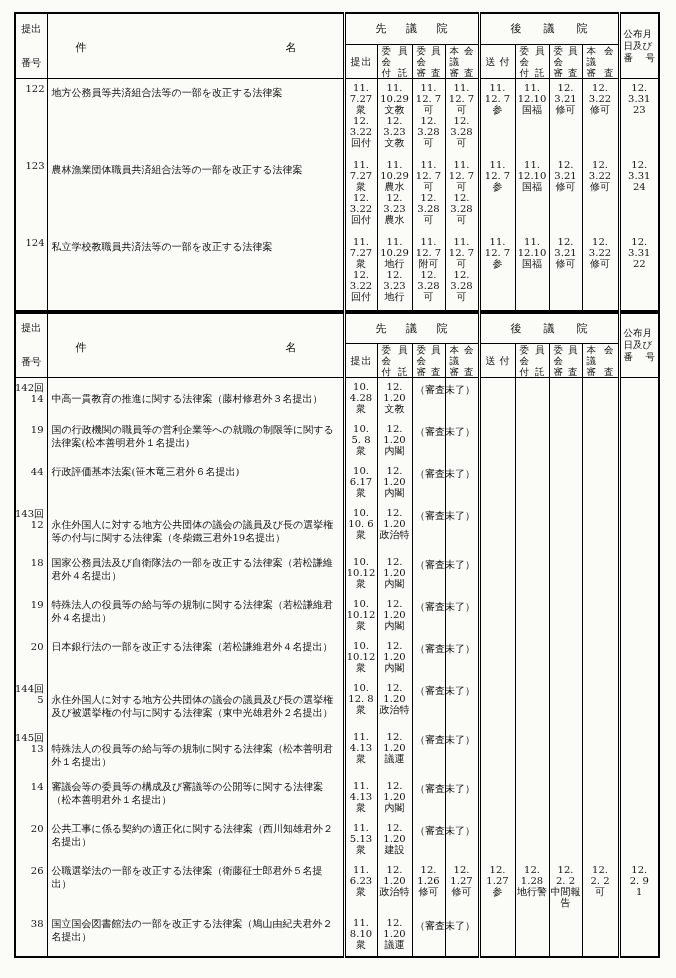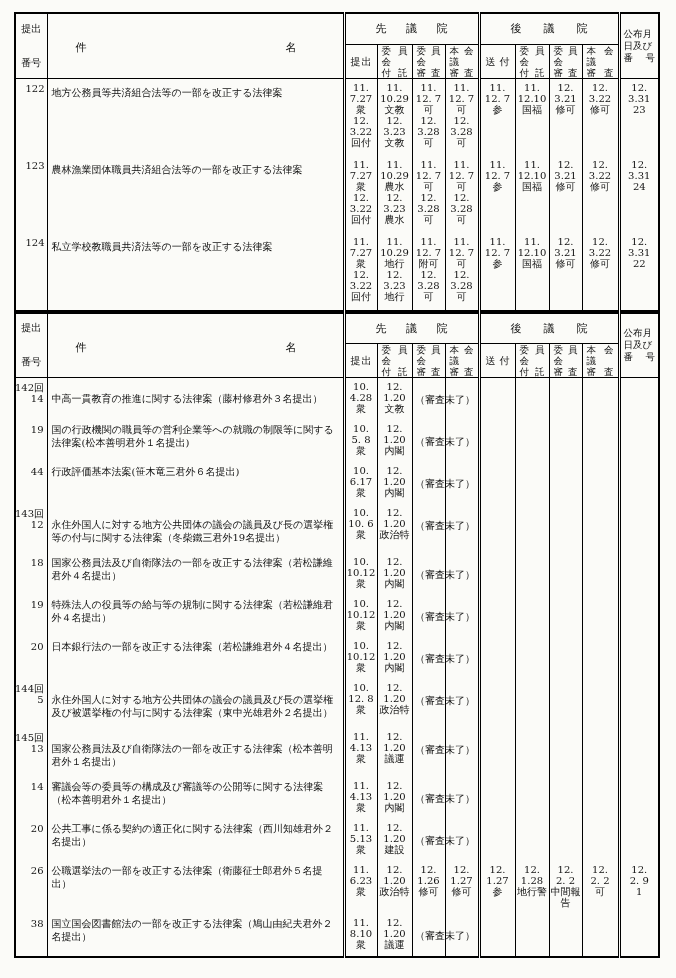--- a/index.html
+++ b/index.html
@@ -60,21 +60,21 @@
   .td-title { padding: 0; }
   .title-text {
     font-size: 10px; line-height: 12.5px; text-align: left;
     padding: 4px 2px 9px 4px;
   }
   .t1 .title-text { padding-top: 8px; }
   .title-text.pt { padding-top: 15px; }
 
   .pend { position: relative; }
   .pend .plabel {
-    position: absolute; left: 0; top: 16px;
+    position: absolute; left: 0; top: 6px;
     width: calc(200% + 1px);
     text-align: center; white-space: nowrap;
     font-size: 10px; z-index: 2;
   }
 
   .section-title {
     font-family: "DejaVu Sans", sans-serif;
     font-weight: bold;
     font-size: 12.5px;
     letter-spacing: 1px;
@@ -525,21 +525,21 @@
           <td class="td-d"></td>
           <td class="td-d"></td>
           <td class="td-d gl"></td>
         </tr>
         <tr class="row">
           <td class="td-no">
             <div class="session">145回</div>
             <div class="num">13</div>
           </td>
           <td class="td-title">
-            <div class="title-text pt">国家公務員法及び自衛隊法の一部を改正する法律案（松本善明君外１名提出）</div>
+            <div class="title-text pt">特殊法人の役員等の給与等の規制に関する法律案（松本善明君外１名提出）</div>
           </td>
           <td class="td-d gl">11.
 4.13
 衆</td>
           <td class="td-d">12.
 1.20
 議運</td>
           <td class="td-d pend"><span class="plabel">（審査未了）</span></td>
           <td class="td-d"></td>
           <td class="td-d gl"></td>

